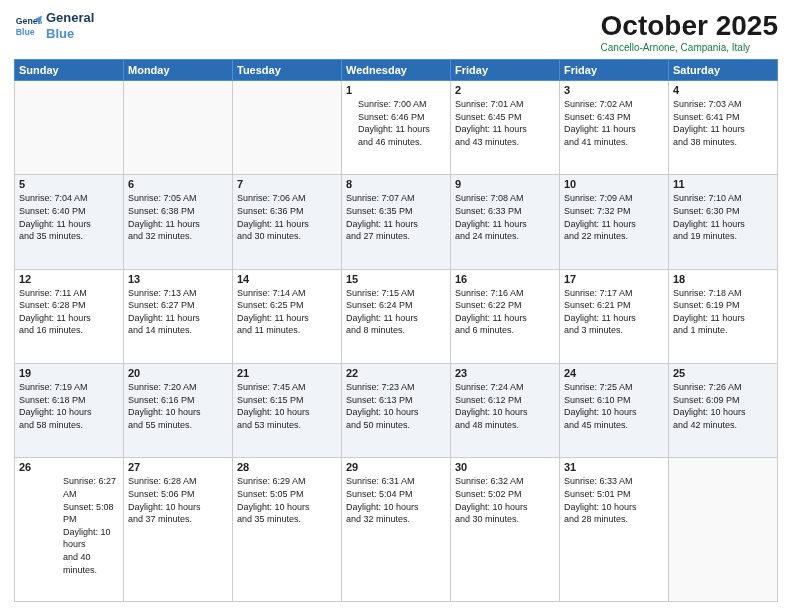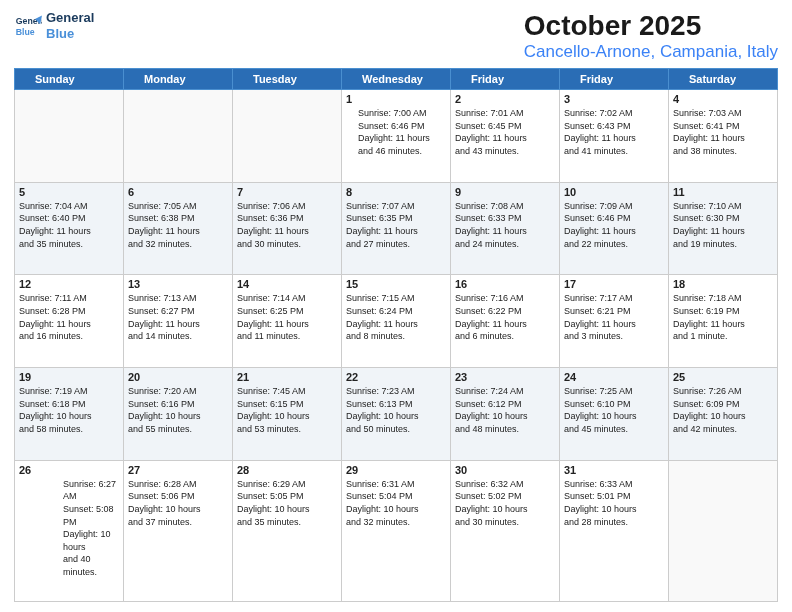--- a/index.html
+++ b/index.html
@@ -34,36 +34,36 @@
     }
     .title-block {
       text-align: left;
     }
     .month-title {
       font-size: 28px;
       font-weight: bold;
       color: #1a1a1a;
     }
     .subtitle {
-      font-size: 17px;
-      color: #3b82f6;
+      font-size: 10px;
+      color: #15803d;
     }
     .calendar {
       flex: 1;
       border: 1px solid #ccc;
       border-collapse: collapse;
       width: 100%;
       table-layout: fixed;
     }
     .calendar th {
       background: #2a6db5;
       color: #fff;
       font-size: 11px;
       font-weight: bold;
-      padding: 4px 20px;
+      padding: 4px 4px;
       text-align: left;
       border: 1px solid #4a8fd0;
     }
     .calendar td {
       border: 1px solid #ccc;
       vertical-align: top;
       padding: 3px 4px;
       font-size: 9.5px;
       color: #222;
       height: 80px;
@@ -190,21 +190,21 @@
           <td>
             <span class="day-num">9</span>
             <div class="day-info" style="white-space: pre-line;">Sunrise: 7:08 AM
 Sunset: 6:33 PM
 Daylight: 11 hours
 and 24 minutes.</div>
           </td>
           <td>
             <span class="day-num">10</span>
             <div class="day-info" style="white-space: pre-line;">Sunrise: 7:09 AM
-Sunset: 6:46 PM
+Sunset: 7:32 PM
 Daylight: 11 hours
 and 22 minutes.</div>
           </td>
           <td>
             <span class="day-num">11</span>
             <div class="day-info" style="white-space: pre-line;">Sunrise: 7:10 AM
 Sunset: 6:30 PM
 Daylight: 11 hours
 and 19 minutes.</div>
           </td>

